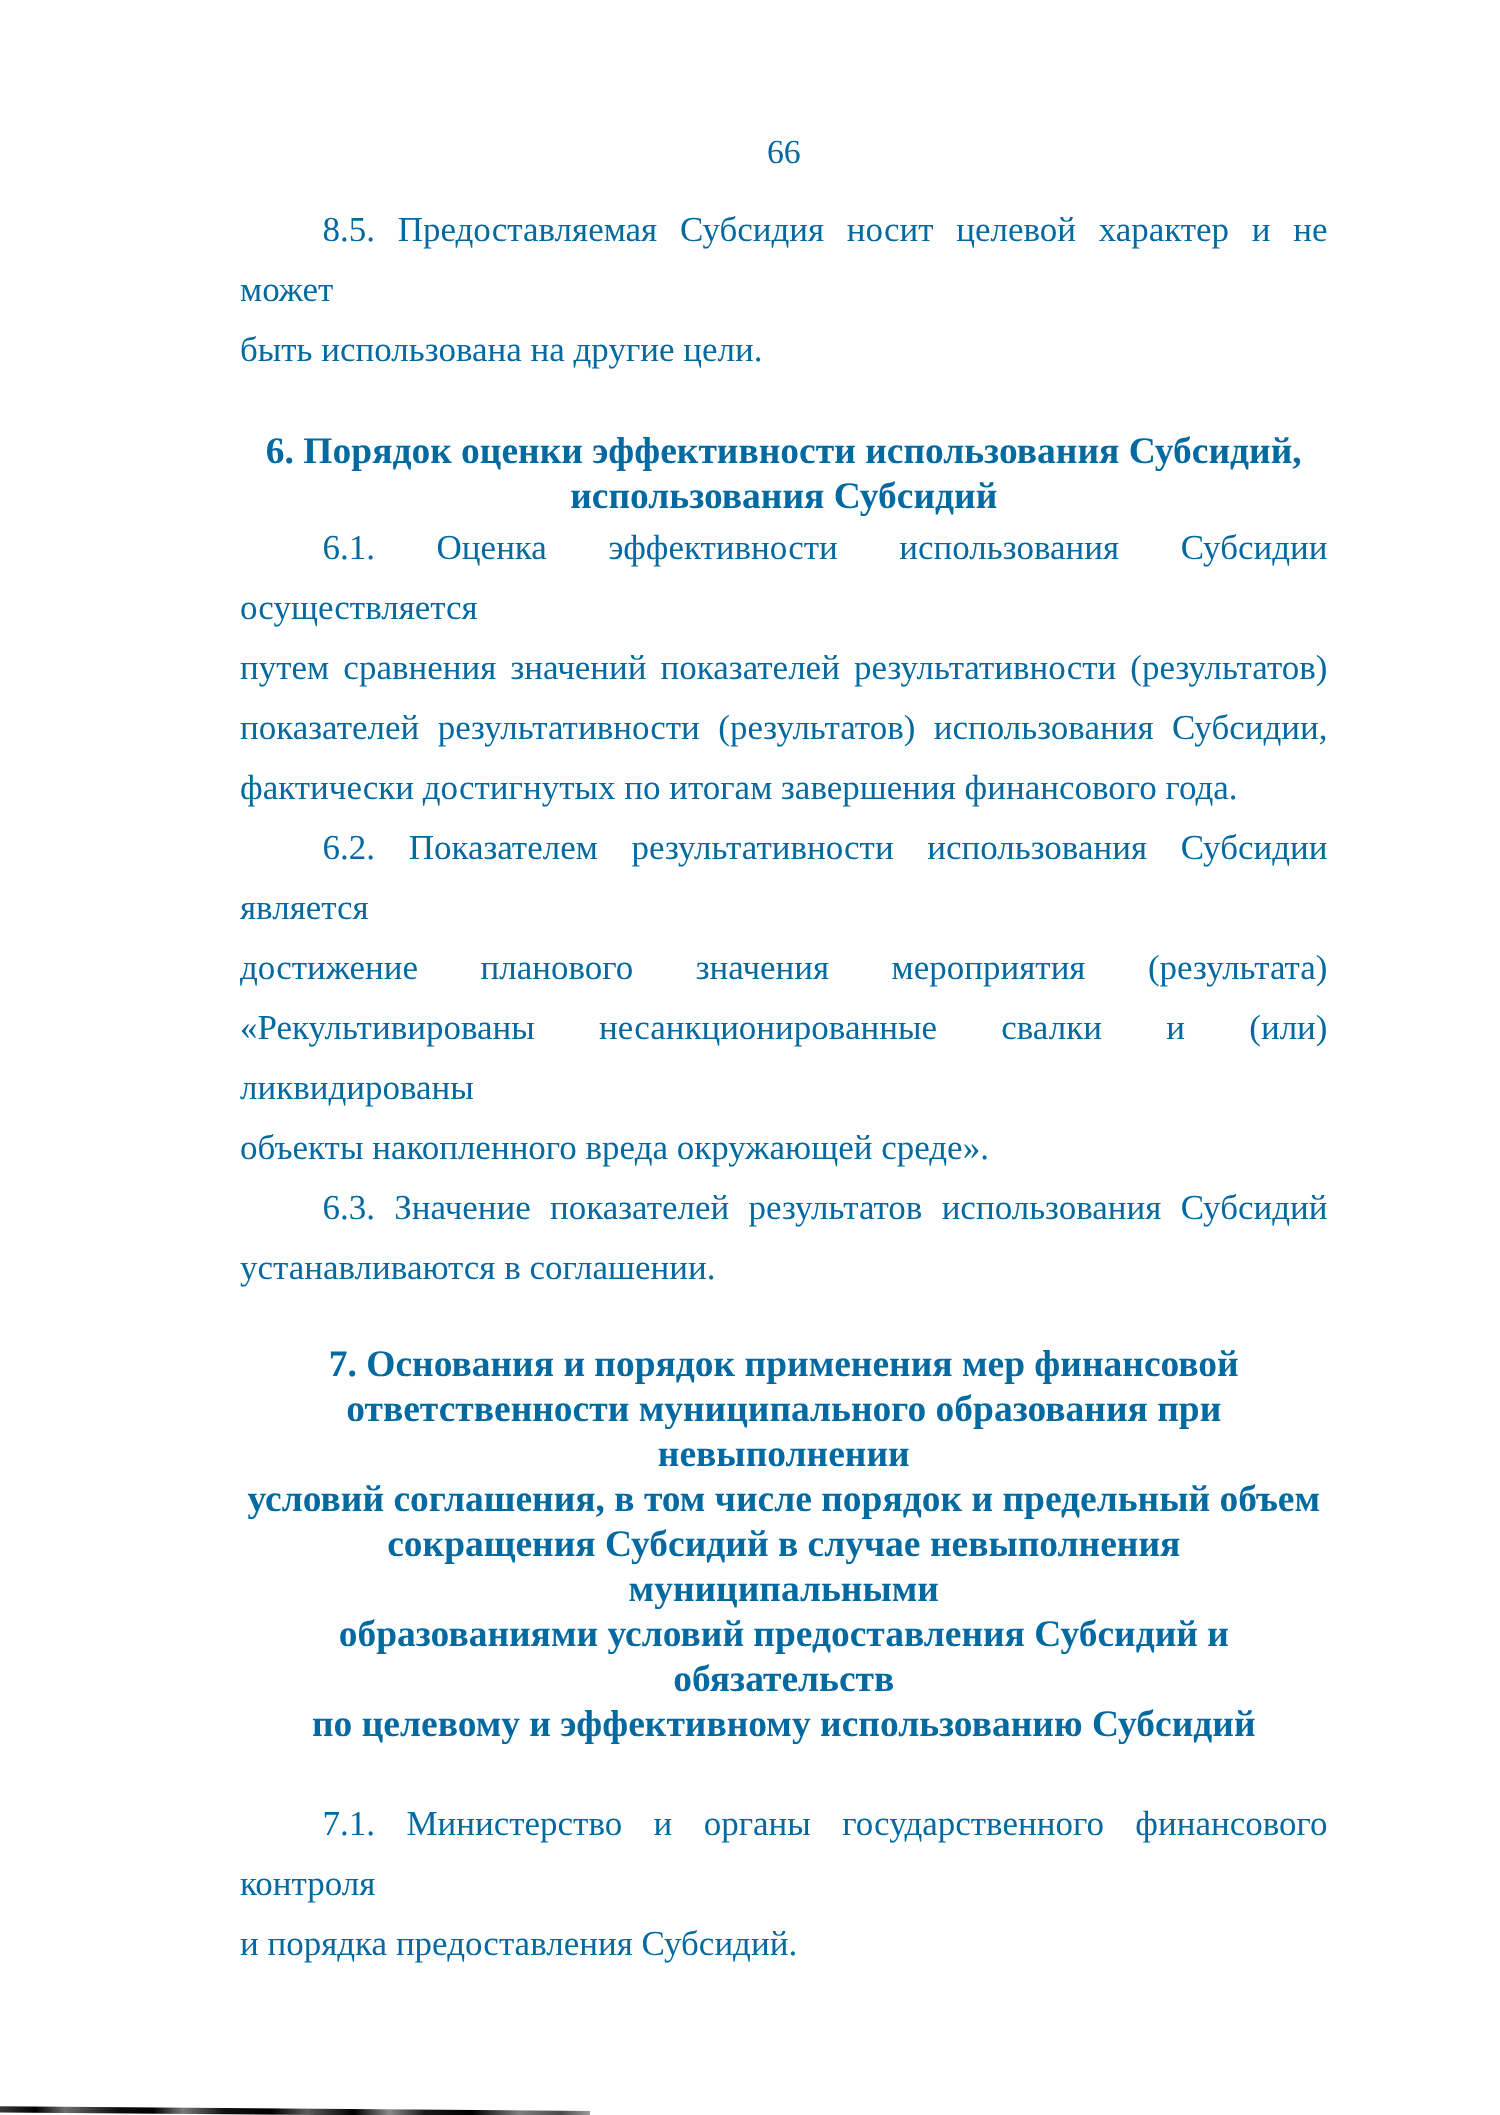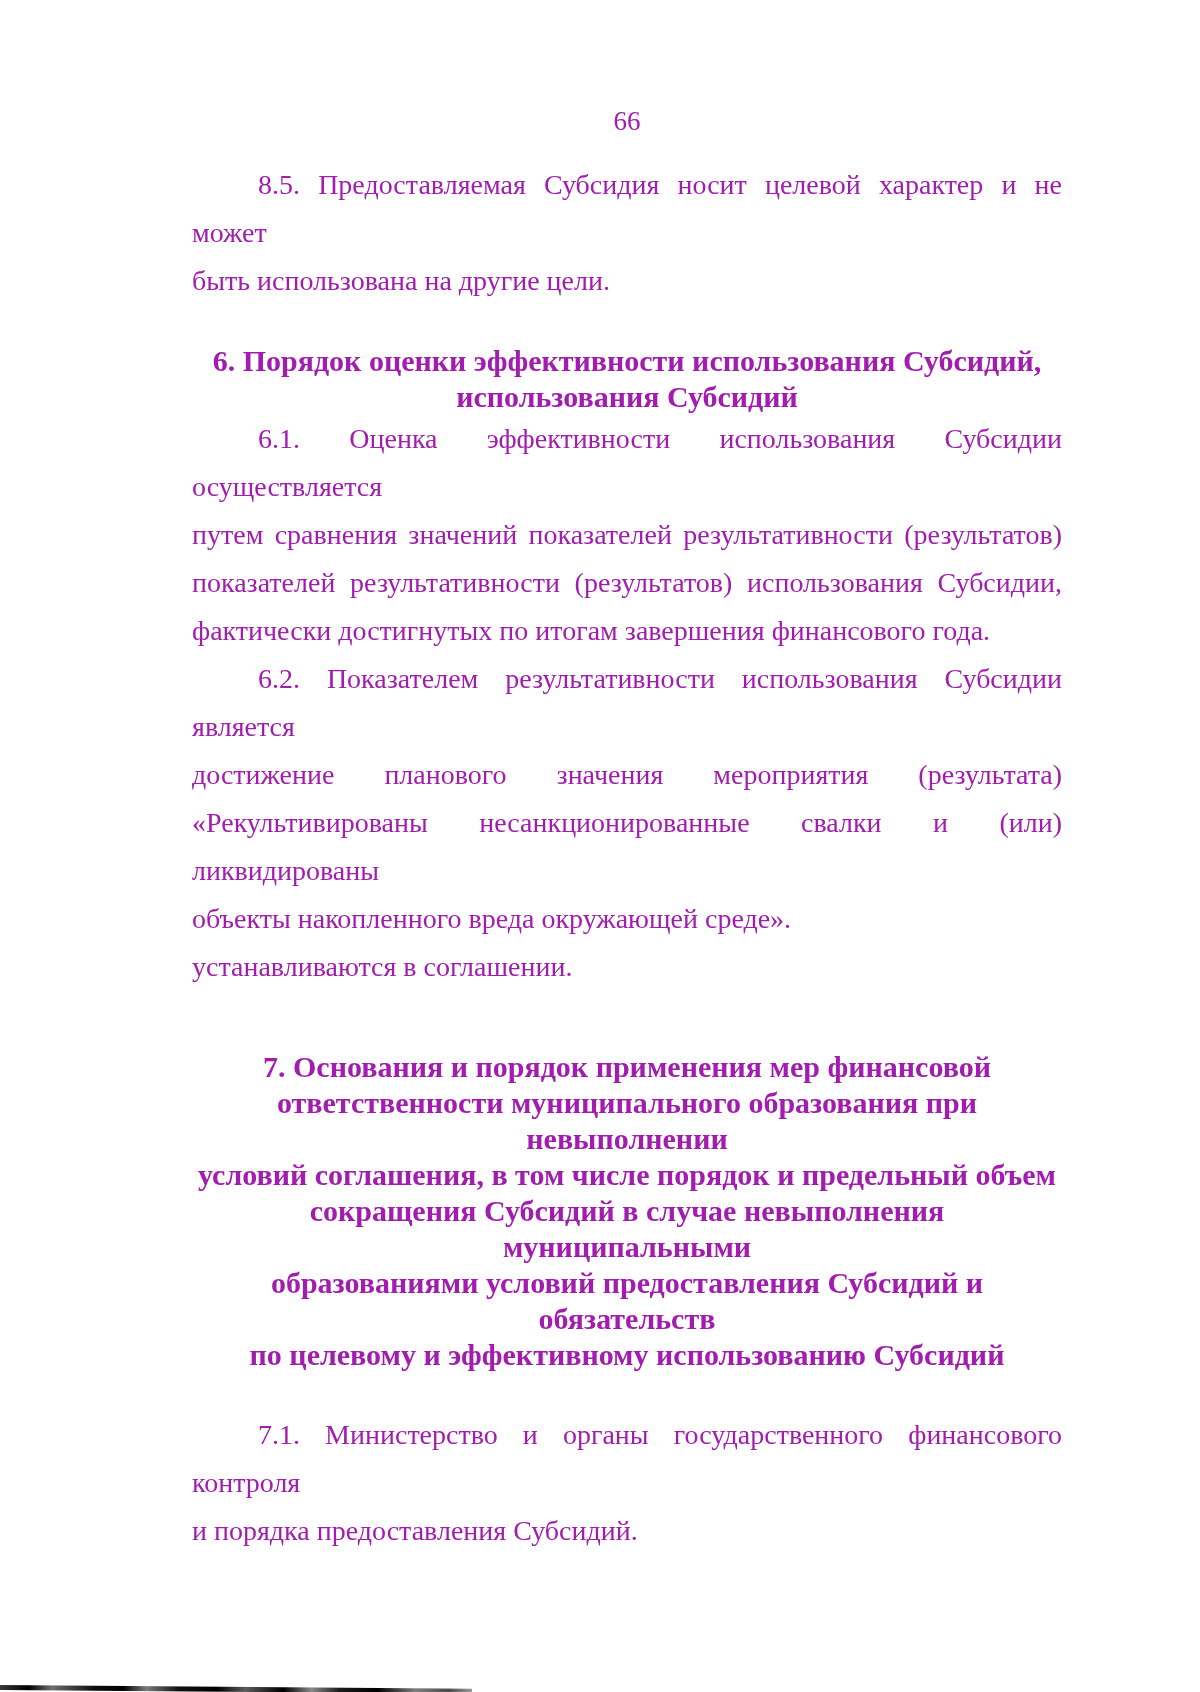--- a/index.html
+++ b/index.html
@@ -9,21 +9,21 @@
   }
   .page {
     position: relative;
     width: 1200px;
     height: 1692px;
     background: #ffffff;
     box-sizing: border-box;
     padding: 106px 138px 0 192px;
     overflow: hidden;
     font-family: "Liberation Serif", "DejaVu Serif", serif;
-    color: #a21caf;
+    color: #0369a1;
   }
   .page-number {
     text-align: center;
     font-size: 27px;
     line-height: 31px;
     margin-bottom: 24px;
   }
   .para {
     font-size: 28px;
     line-height: 48px;
@@ -43,21 +43,21 @@
     font-size: 30px;
     line-height: 36px;
     text-align: center;
   }
   .heading .hline {
     text-align: center;
     text-align-last: center;
   }
   .h6  { margin-top: 38px; }
   .p61 { }
-  .h7  { margin-top: 58px; }
+  .h7  { margin-top: 35px; }
   .p71 { margin-top: 38px; }
   .scan-artifact {
     position: absolute;
     left: 0;
     top: 1685px;
     width: 472px;
     height: 5px;
     transform: rotate(0.45deg);
     transform-origin: 0 0;
     background: linear-gradient(90deg,
@@ -91,20 +91,21 @@
   </div>
 
   <div class="para">
     <div class="line first">6.2. Показателем результативности использования Субсидии является</div>
     <div class="line">достижение планового значения мероприятия (результата)</div>
     <div class="line">«Рекультивированы несанкционированные свалки и (или) ликвидированы</div>
     <div class="line last">объекты накопленного вреда окружающей среде».</div>
   </div>
 
   <div class="para">
+    <div class="line first">6.3. Значение показателей результатов использования Субсидий</div>
     <div class="line last">устанавливаются в соглашении.</div>
   </div>
 
   <div class="heading h7">
     <div class="hline">7. Основания и порядок применения мер финансовой</div>
     <div class="hline">ответственности муниципального образования при невыполнении</div>
     <div class="hline">условий соглашения, в том числе порядок и предельный объем</div>
     <div class="hline">сокращения Субсидий в случае невыполнения муниципальными</div>
     <div class="hline">образованиями условий предоставления Субсидий и обязательств</div>
     <div class="hline">по целевому и эффективному использованию Субсидий</div>

